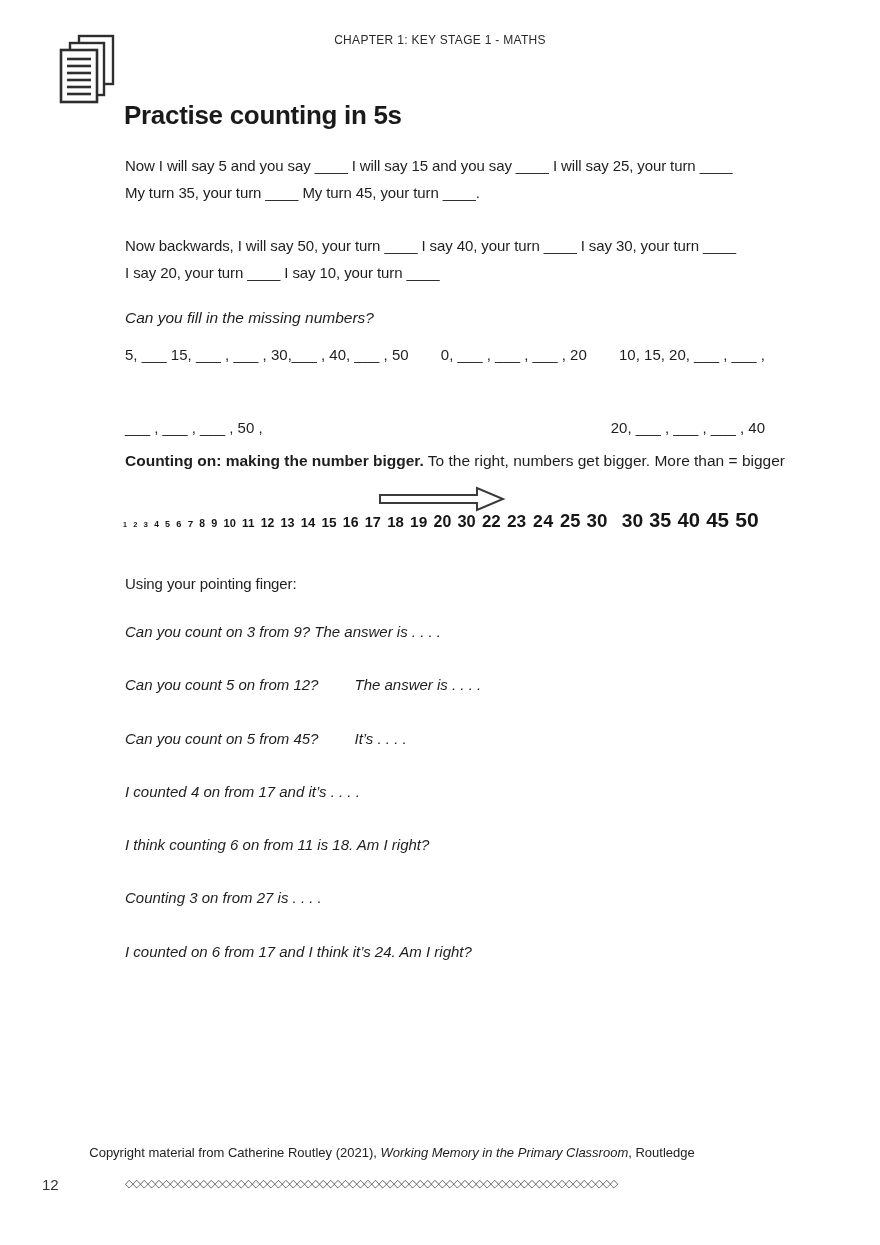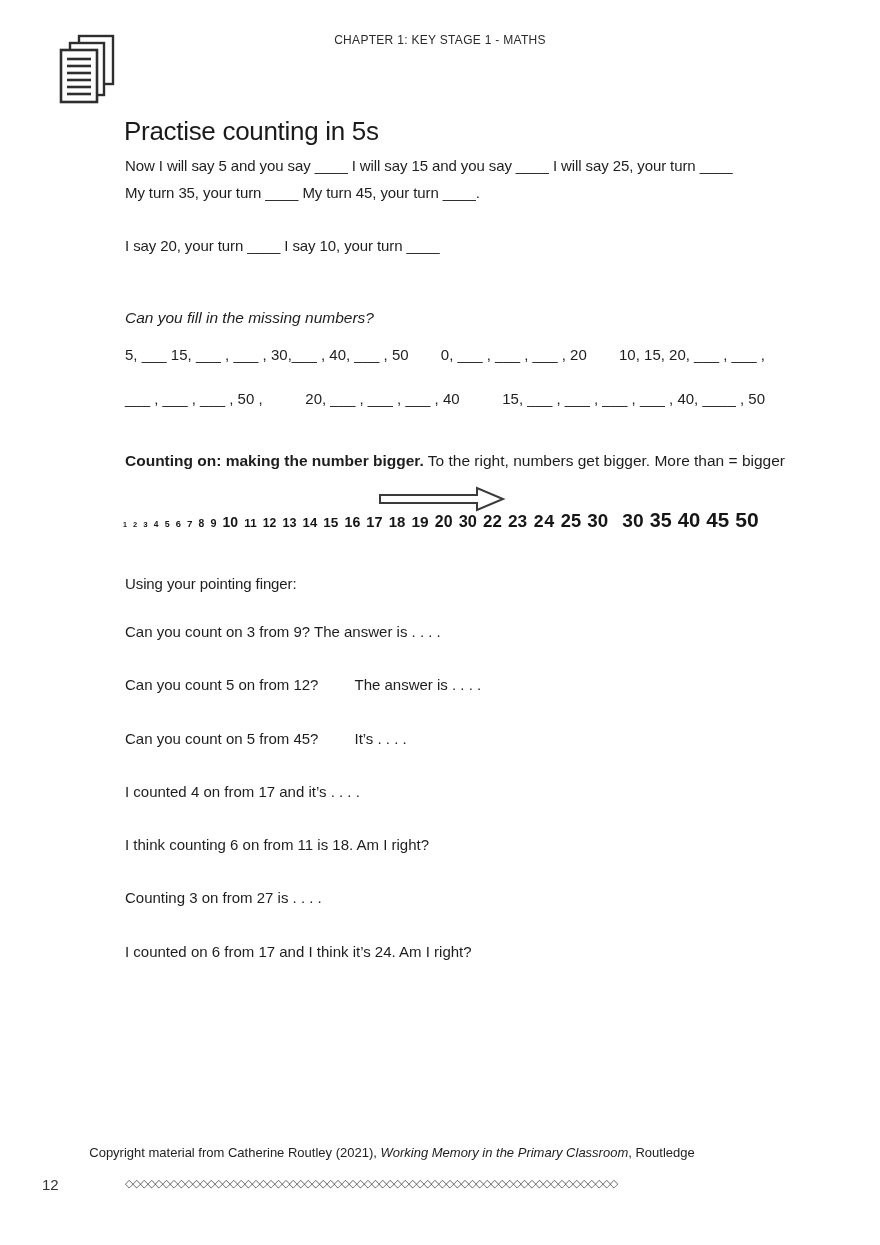--- a/index.html
+++ b/index.html
@@ -1,34 +1,34 @@
 <!DOCTYPE html>
 <html><head>
 <meta charset="utf-8">
 <style>
   html,body{margin:0;padding:0;background:#fff;}
   body{width:880px;height:1245px;position:relative;font-family:"Liberation Sans",sans-serif;color:#1e1e1e;overflow:hidden;}
   .abs{position:absolute;}
   .chapter-header{top:33px;left:0;width:880px;text-align:center;font-size:12px;letter-spacing:.3px;color:#2a2a2a;}
-  .page-title{top:116px;left:124px;font-size:26px;font-weight:400;letter-spacing:-.3px;color:#1a1a1a;}
+  .page-title{top:100px;left:124px;font-size:26px;font-weight:700;letter-spacing:-.3px;color:#1a1a1a;}
   .body-text{font-size:15px;line-height:27px;letter-spacing:-.1px;white-space:nowrap;}
   .intro-1{top:152px;left:125px;}
   .intro-2{top:232px;left:125px;}
   .prompt-italic{top:309px;left:125px;font-style:italic;font-size:15.5px;}
   .num-row{left:125px;width:640px;display:flex;justify-content:space-between;font-size:15px;white-space:nowrap;}
   .row-1{top:346px;}
-  .row-2{top:390px;}
+  .row-2{top:419px;}
   .counting-line{top:452px;left:125px;font-size:15.5px;white-space:nowrap;}
   .counting-line b{font-weight:700;}
   .arrow-wrap{top:486px;left:378px;}
   .number-line{top:503px;left:123px;width:636px;display:flex;align-items:baseline;justify-content:space-between;font-weight:700;color:#161616;}
   .number-line span{line-height:34px;}
   .finger-line{top:570px;left:125px;}
   .questions{top:623px;left:125px;}
-  .q-row{height:53.3px;font-size:15px;white-space:nowrap;}
+  .q-row{height:53.3px;font-size:15px;white-space:nowrap;font-style:italic;}
   .q-answer{margin-left:36px;}
   .copyright{top:1145px;left:0;width:784px;text-align:center;font-size:13px;color:#222;white-space:nowrap;}
   .page-number{top:1176px;left:42px;font-size:15px;color:#333;}
   .diamond-divider{top:1177px;left:125px;width:632px;overflow:hidden;white-space:nowrap;font-size:11px;letter-spacing:-1px;color:#4a4a4a;}
   svg{display:block;}
 </style>
 </head>
 <body>
 
 <div class="abs chapter-header">CHAPTER 1: KEY STAGE 1 - MATHS</div>
@@ -49,33 +49,33 @@
   </svg>
 </div>
 
 <div class="abs page-title">Practise counting in 5s</div>
 
 <div class="abs body-text intro-1">
   <div>Now I will say 5 and you say ____ I will say 15 and you say ____ I will say 25, your turn ____</div>
   <div>My turn 35, your turn ____ My turn 45, your turn ____.</div>
 </div>
 <div class="abs body-text intro-2">
+  <div>Now backwards, I will say 50, your turn ____ I say 40, your turn ____ I say 30, your turn ____</div>
   <div>I say 20, your turn ____ I say 10, your turn ____</div>
 </div>
 
 <div class="abs prompt-italic">Can you fill in the missing numbers?</div>
 <div class="abs num-row row-1">
     <span>5, ___ 15, ___ , ___ , 30,___ , 40, ___ , 50</span>
     <span>0, ___ , ___ , ___ , 20</span>
     <span>10, 15, 20, ___ , ___ ,</span>
   </div>
 <div class="abs num-row row-2">
     <span>___ , ___ , ___ , 50 ,</span>
     <span>20, ___ , ___ , ___ , 40</span>
-    <span>15, ___ , ___ , ___ , ___ , 40, ____ , 50</span>
   </div>
 
 <div class="abs counting-line">
   <b>Counting on: making the number bigger.</b><span> To the right, numbers get bigger. More than = bigger</span>
 </div>
 
 <div class="abs arrow-wrap">
   <svg width="128" height="26" viewBox="0 0 128 26">
     <path d="M2 9 L99 9 L99 2 L125 13 L99 24 L99 17 L2 17 Z" fill="#fff" stroke="#3a3a3a" stroke-width="2"></path>
   </svg>
@@ -84,21 +84,21 @@
 <div class="abs number-line">
     <span style="font-size: 7px;">1</span>
     <span style="font-size: 7.5px;">2</span>
     <span style="font-size: 7.9px;">3</span>
     <span style="font-size: 8.4px;">4</span>
     <span style="font-size: 8.9px;">5</span>
     <span style="font-size: 9.3px;">6</span>
     <span style="font-size: 9.8px;">7</span>
     <span style="font-size: 10.3px;">8</span>
     <span style="font-size: 10.8px;">9</span>
-    <span style="font-size: 14px;">10</span>
+    <span style="font-size: 11px;">10</span>
     <span style="font-size: 11.7px;">11</span>
     <span style="font-size: 12.2px;">12</span>
     <span style="font-size: 12.6px;">13</span>
     <span style="font-size: 13.1px;">14</span>
     <span style="font-size: 13.6px;">15</span>
     <span style="font-size: 14.1px; text-align: right;">16</span>
     <span style="font-size: 14.5px;">17</span>
     <span style="font-size: 15px;">18</span>
     <span style="font-size: 15.5px;">19</span>
     <span style="font-size: 15.9px;">20</span>

